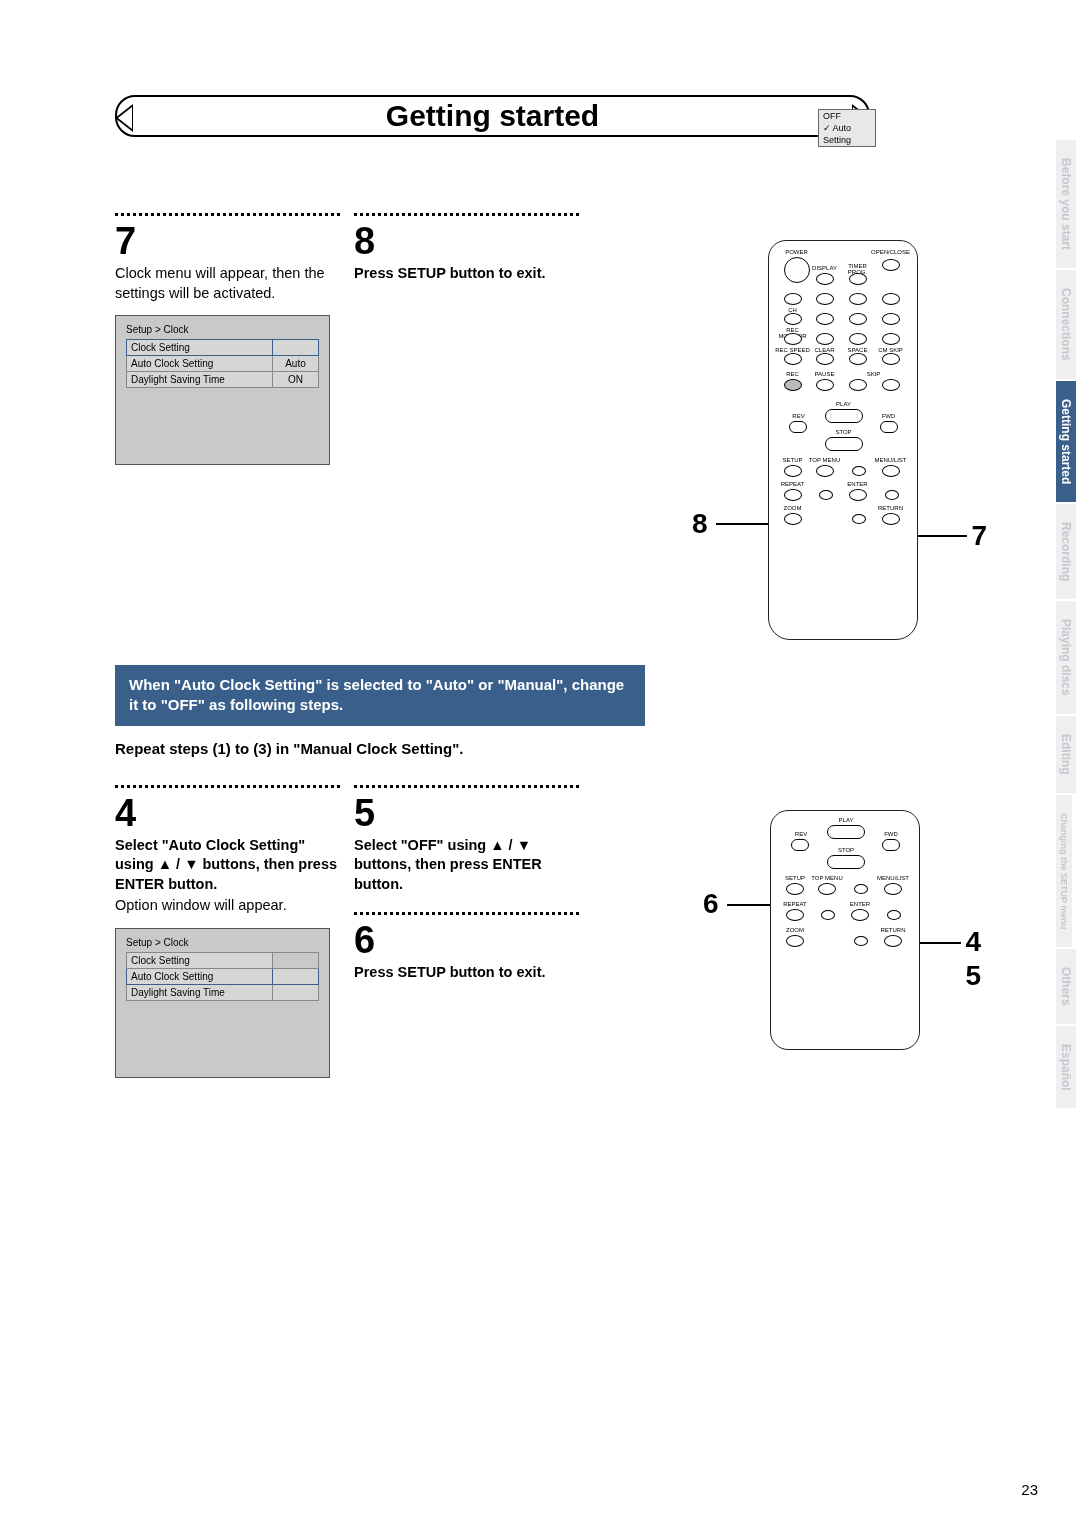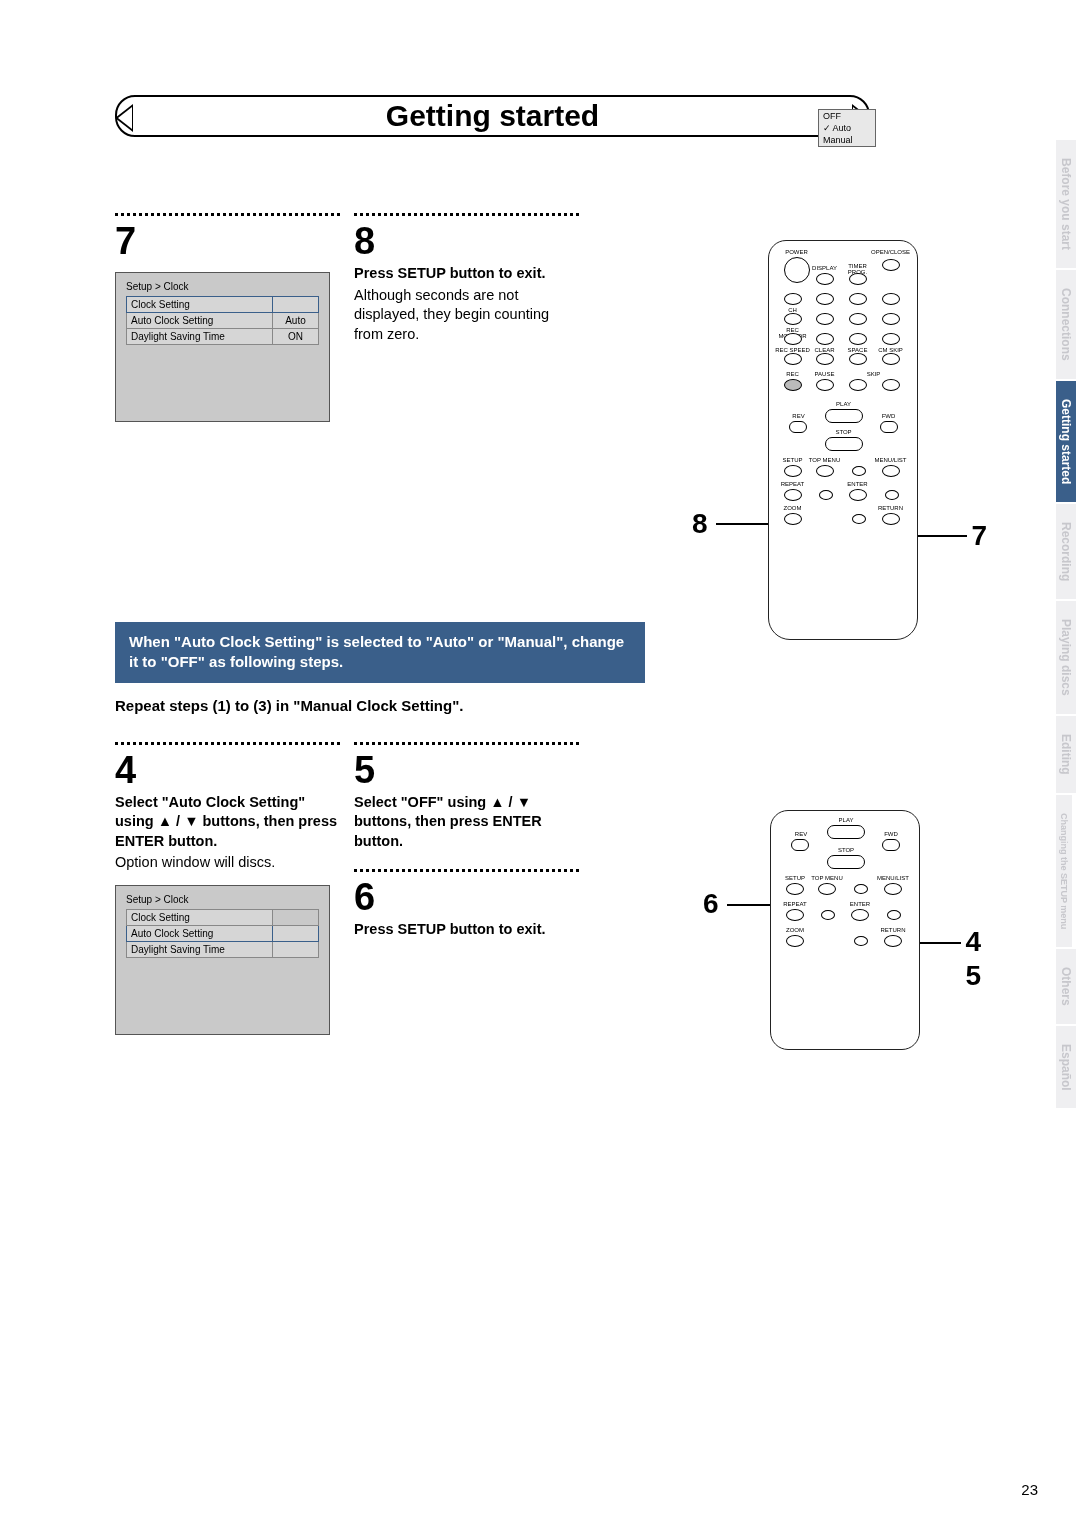--- a/index.html
+++ b/index.html
@@ -126,20 +126,21 @@
       <div class="arrow-l"></div>
       <div class="gt-title">Getting started</div>
       <div class="arrow-r"></div>
     </div>
   </div>
 
   <div class="columns">
     <div class="col">
       <hr class="dotrule">
       <div class="stepnum">7</div>
+      <div class="body">Clock menu will appear, then the settings will be activated.</div>
       <div class="osd">
         <div class="bc">Setup &gt; Clock</div>
         <table>
           <tbody>
               <tr class="hl">
                 <td>Clock Setting</td>
                 <td class="v"></td>
               </tr>
           <tr>
                 <td>Auto Clock Setting</td>
@@ -150,21 +151,20 @@
                 <td class="v">ON</td>
               </tr>
         </tbody>
           </table>
       </div>
     </div>
     <div class="col">
       <hr class="dotrule">
       <div class="stepnum">8</div>
       <div class="bold">Press SETUP button to exit.</div>
-      <div class="body">Although seconds are not displayed, they begin counting from zero.</div>
     </div>
   </div>
 
   <div class="remote-area">
     <div class="callout-num" style="left:-18px; top:278px;">8</div>
     <div class="callout-line" style="left:6px; top:293px; width:60px;"></div>
     <div class="callout-num" style="right:-12px; top:290px;">7</div>
     <div class="callout-line" style="right:8px; top:305px; width:56px;"></div>
     <div class="remote">
 
@@ -241,21 +241,21 @@
   </div>
 
   <div class="note-box">When "Auto Clock Setting" is selected to "Auto" or "Manual", change it to "OFF" as following steps.</div>
   <div class="repeat-line">Repeat steps (1) to (3) in "Manual Clock Setting".</div>
 
   <div class="lower">
     <div class="col">
       <hr class="dotrule">
       <div class="stepnum">4</div>
       <div class="bold">Select "Auto Clock Setting" using ▲ / ▼ buttons, then press ENTER button.</div>
-      <div class="body">Option window will discs.</div>
+      <div class="body">Option window will appear.</div>
       <div class="osd opt">
         <div class="bc">Setup &gt; Clock</div>
         <table>
           <tbody>
               <tr>
                 <td>Clock Setting</td>
                 <td class="v" style="visibility:hidden"></td>
               </tr>
           <tr class="hl">
                 <td>Auto Clock Setting</td>
@@ -263,21 +263,21 @@
               </tr>
           <tr>
                 <td>Daylight Saving Time</td>
                 <td class="v"></td>
               </tr>
         </tbody>
           </table>
         <div class="optbox">
           <div>OFF</div>
           <div class="sel">Auto</div>
-          <div>Manual</div>
+          <div>Setting</div>
         </div>
       </div>
     </div>
     <div class="col">
       <hr class="dotrule">
       <div class="stepnum">5</div>
       <div class="bold">Select "OFF" using ▲ / ▼ buttons, then press ENTER button.</div>
       <hr class="dotrule" style="margin-top:18px">
       <div class="stepnum">6</div>
       <div class="bold">Press SETUP button to exit.</div>

